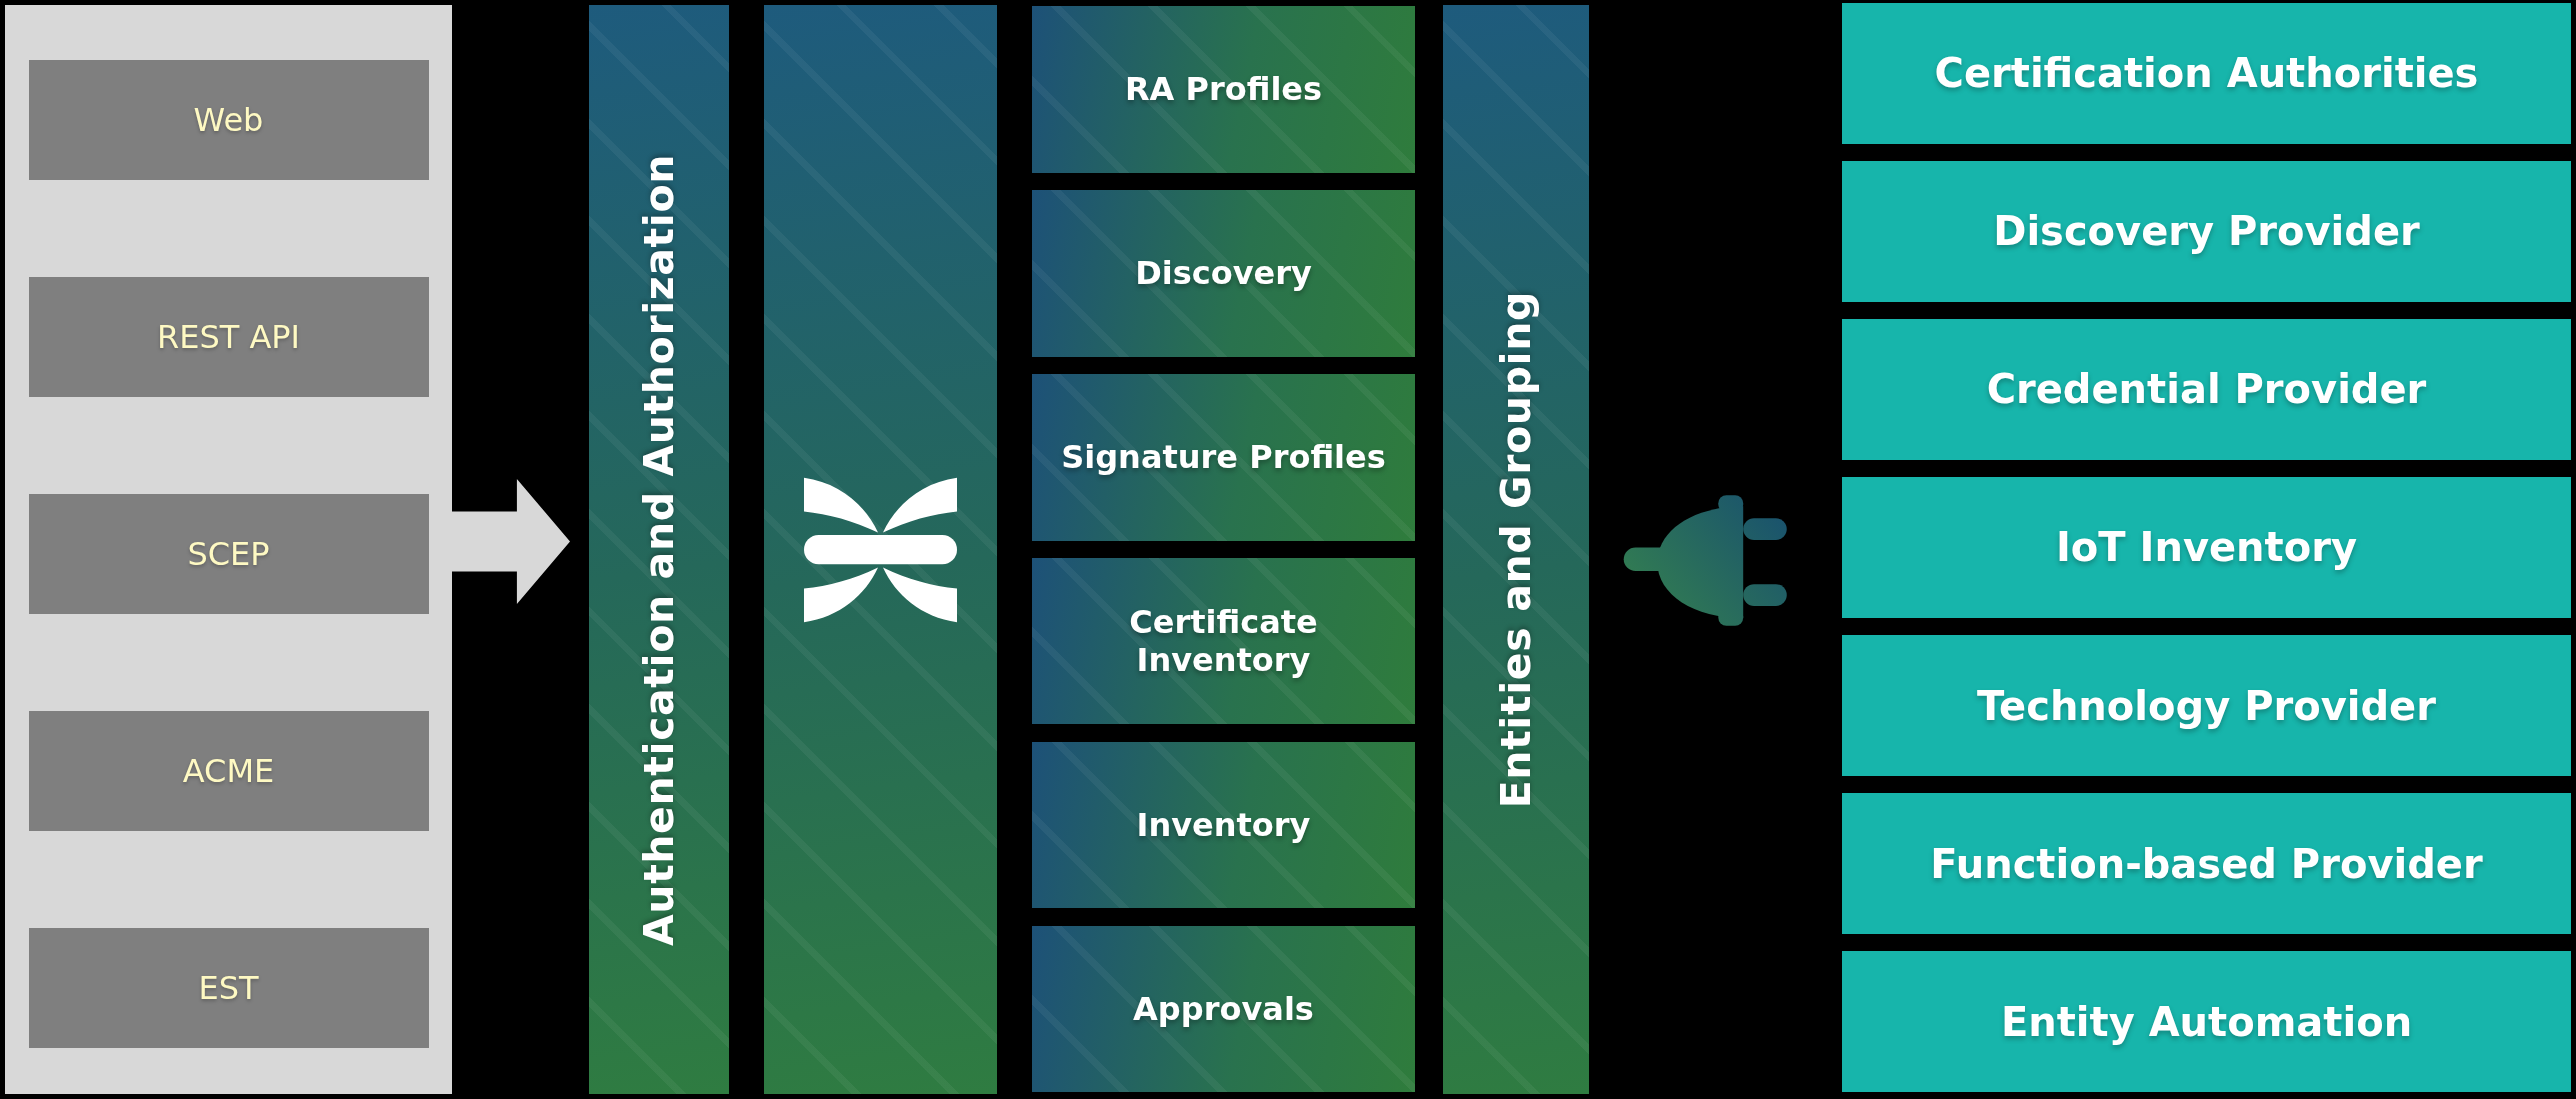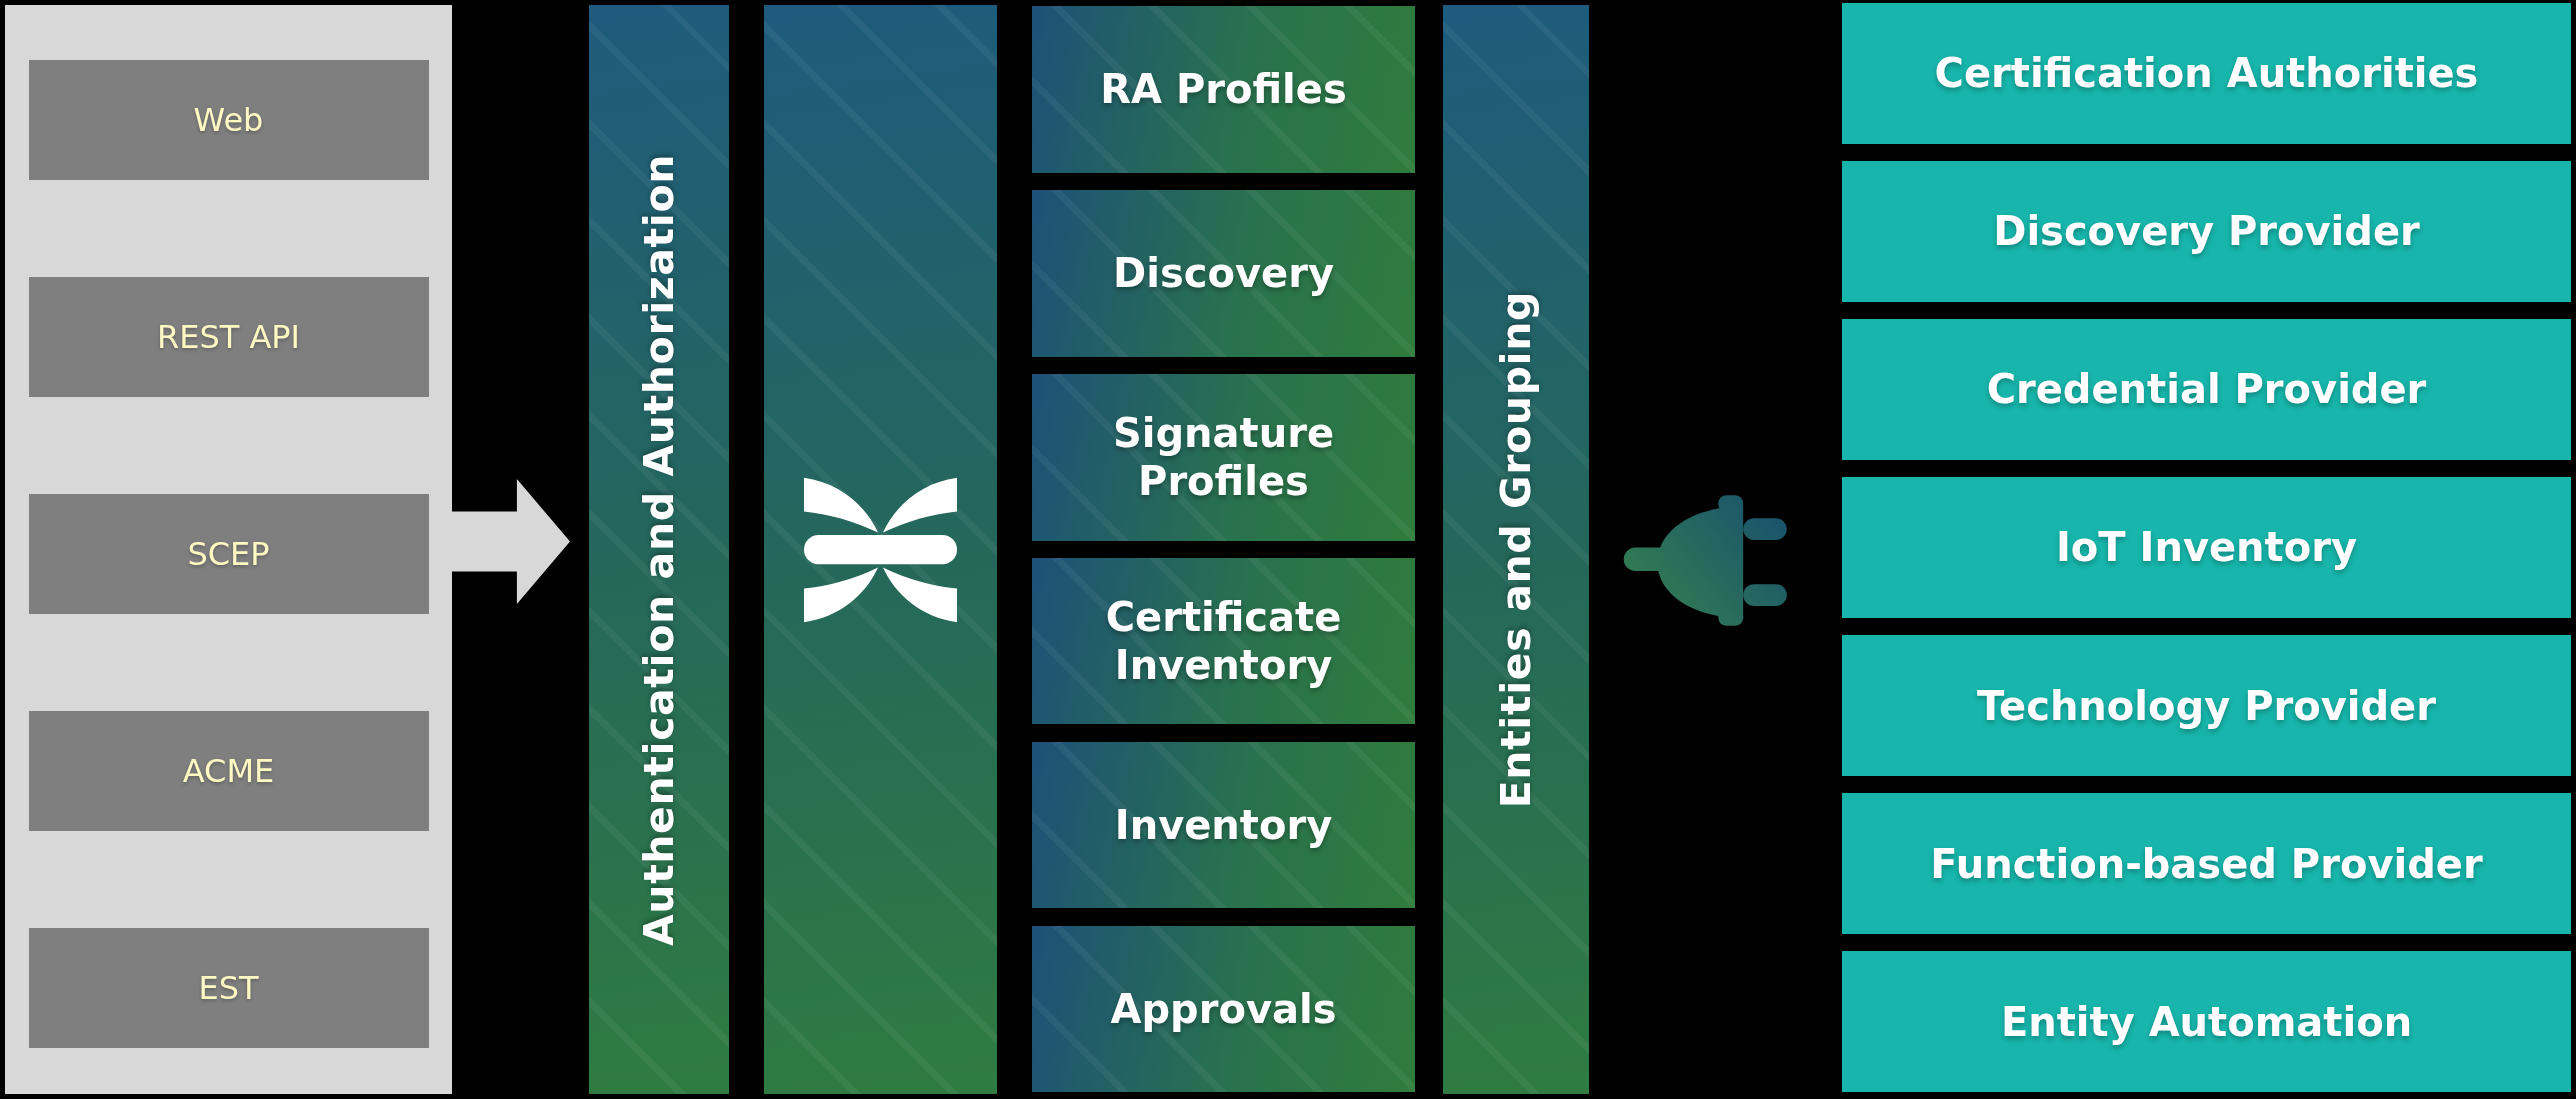--- a/index.html
+++ b/index.html
@@ -55,21 +55,21 @@
   }
 
   
   .mid-col{
     left:1032px;top:6.2px;width:383px;height:1086px;
     display:flex;flex-direction:column;gap:17.4px;
   }
   .module-box{
     flex:1 1 0;
     display:flex;align-items:center;justify-content:center;text-align:center;
-    color:#fff;font-weight:700;font-size:40px;line-height:1.2;
+    color:#fff;font-weight:700;font-size:32px;line-height:1.2;
     background:
       repeating-linear-gradient(45deg, rgba(255,255,255,0) 0 62px, rgba(255,255,255,.05) 62px 69px),
       linear-gradient(101deg,#1d5178 0%,#29724e 55%,#2f7c3c 100%);
     text-shadow:0 2.5px 5px rgba(0,0,0,.3);
     padding:0 18.7px;box-sizing:border-box;
   }
 
   
   .right-col{
     left:1830px;top:2.5px;width:741px;height:1090px;

